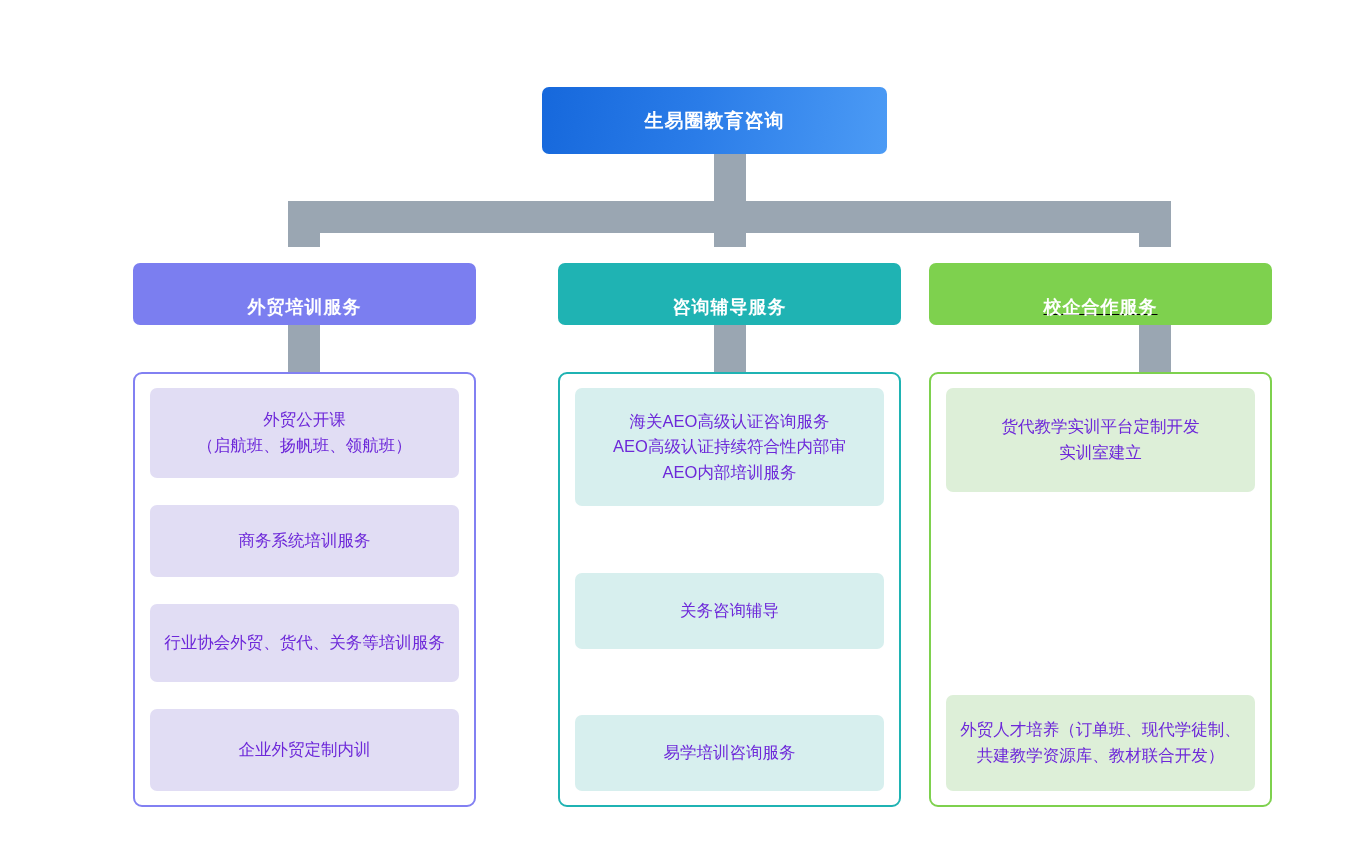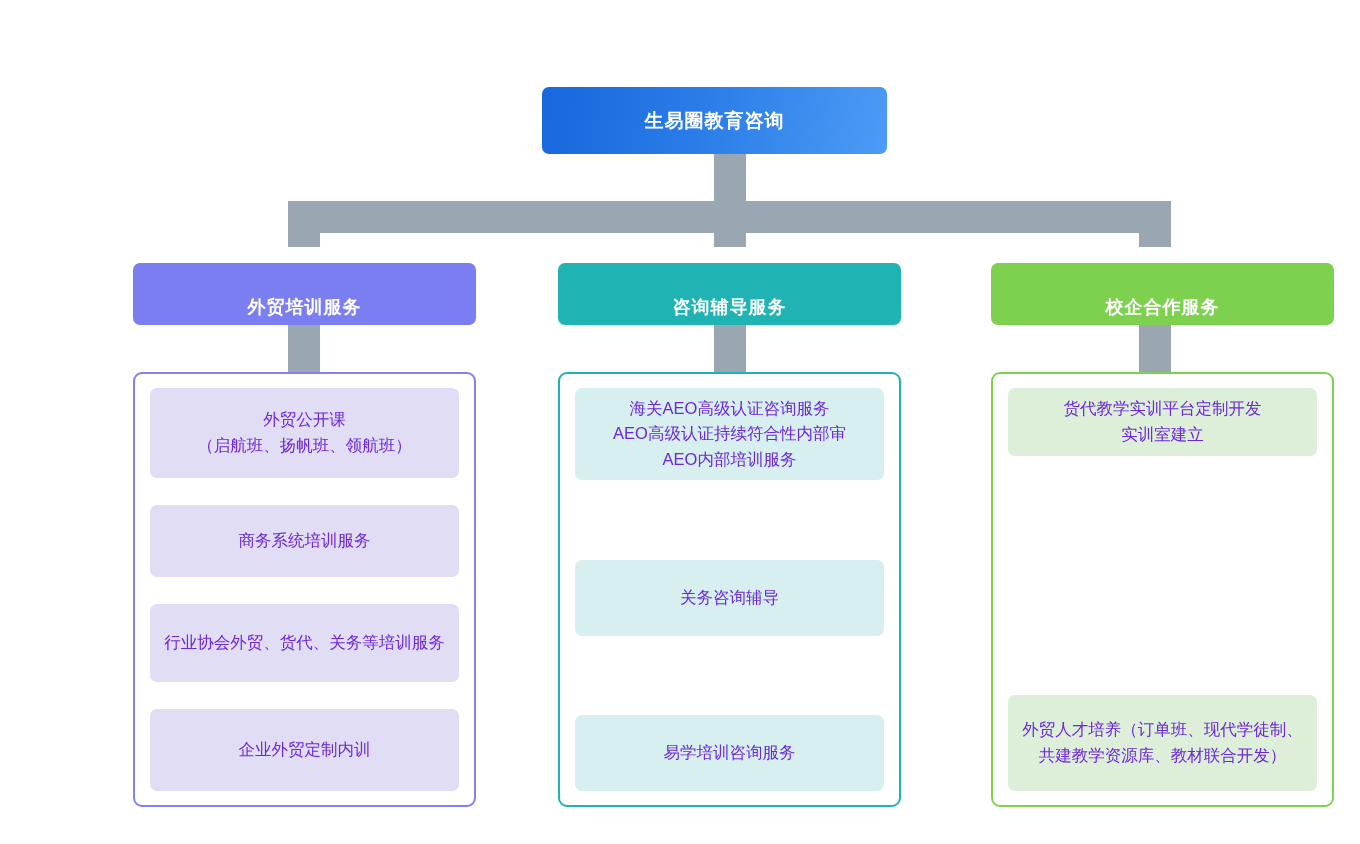--- a/index.html
+++ b/index.html
@@ -44,21 +44,21 @@
   }
 
   
   .column {
     position: absolute;
     top: 215px;
     width: 343px;
   }
   #column-0 { left: 85px; }
   #column-1 { left: 510px; }
-  #column-2 { left: 943px; }
+  #column-2 { left: 881px; text-decoration: underline; }
 
   .cat-header {
     width: 343px;
     height: 62px;
     border-radius: 7px;
     display: flex;
     align-items: flex-start;
     justify-content: center;
     color: #ffffff;
     font-size: 18px;
@@ -102,27 +102,27 @@
   #column-2 .leaf { background: #ddefd8; }
 
   
   #column-0 .leaf { flex: 0 0 auto; height: 78px; }
   #column-0 .leaf:nth-child(1) { height: 90px; }
   #column-0 .leaf:nth-child(2) { height: 72px; }
   #column-0 .leaf:nth-child(3) { height: 78px; }
   #column-0 .leaf:nth-child(4) { height: 82px; }
 
   #column-1 .leaf { flex: 0 0 auto; }
-  #column-1 .leaf:nth-child(1) { height: 92px; text-align: center; }
+  #column-1 .leaf:nth-child(1) { height: 118px; text-align: center; }
   #column-1 .leaf:nth-child(2) { height: 76px; }
   #column-1 .leaf:nth-child(3) { height: 76px; }
   #column-1 .leaf:nth-child(4) { height: 84px; }
 
   #column-2 .leaf { flex: 0 0 auto; }
-  #column-2 .leaf:nth-child(1) { height: 68px; }
+  #column-2 .leaf:nth-child(1) { height: 104px; }
   #column-2 .leaf:nth-child(2) { height: 96px; }
   #column-2 .leaf:nth-child(3) { height: 72px; }
   #column-2 .leaf:nth-child(4) { height: 78px; }
 </style>
 </head>
 <body>
 
 <div id="chart-root">
 
   <div id="root-node">

